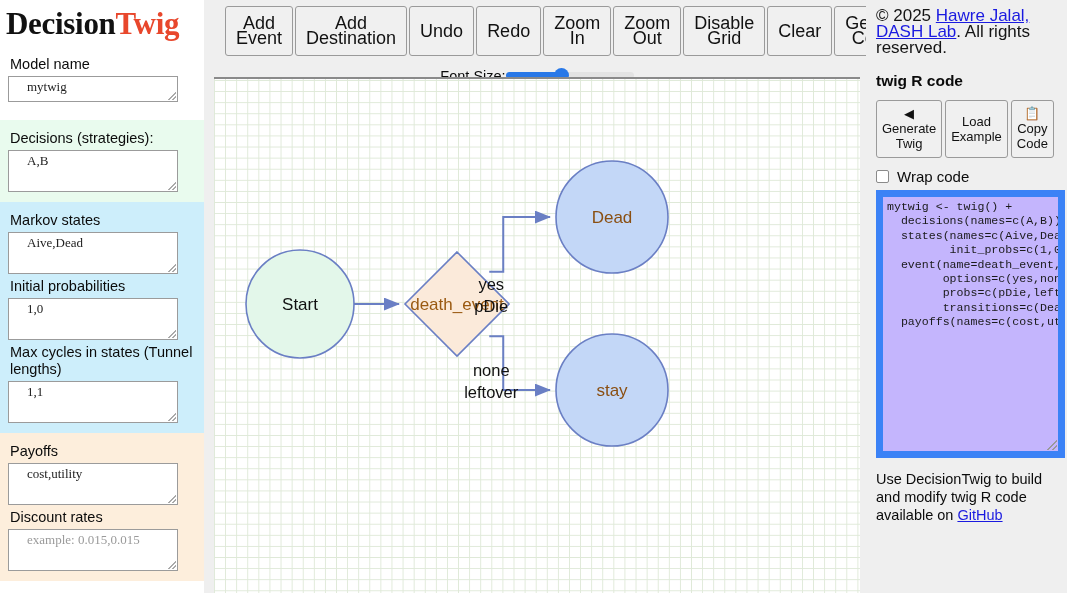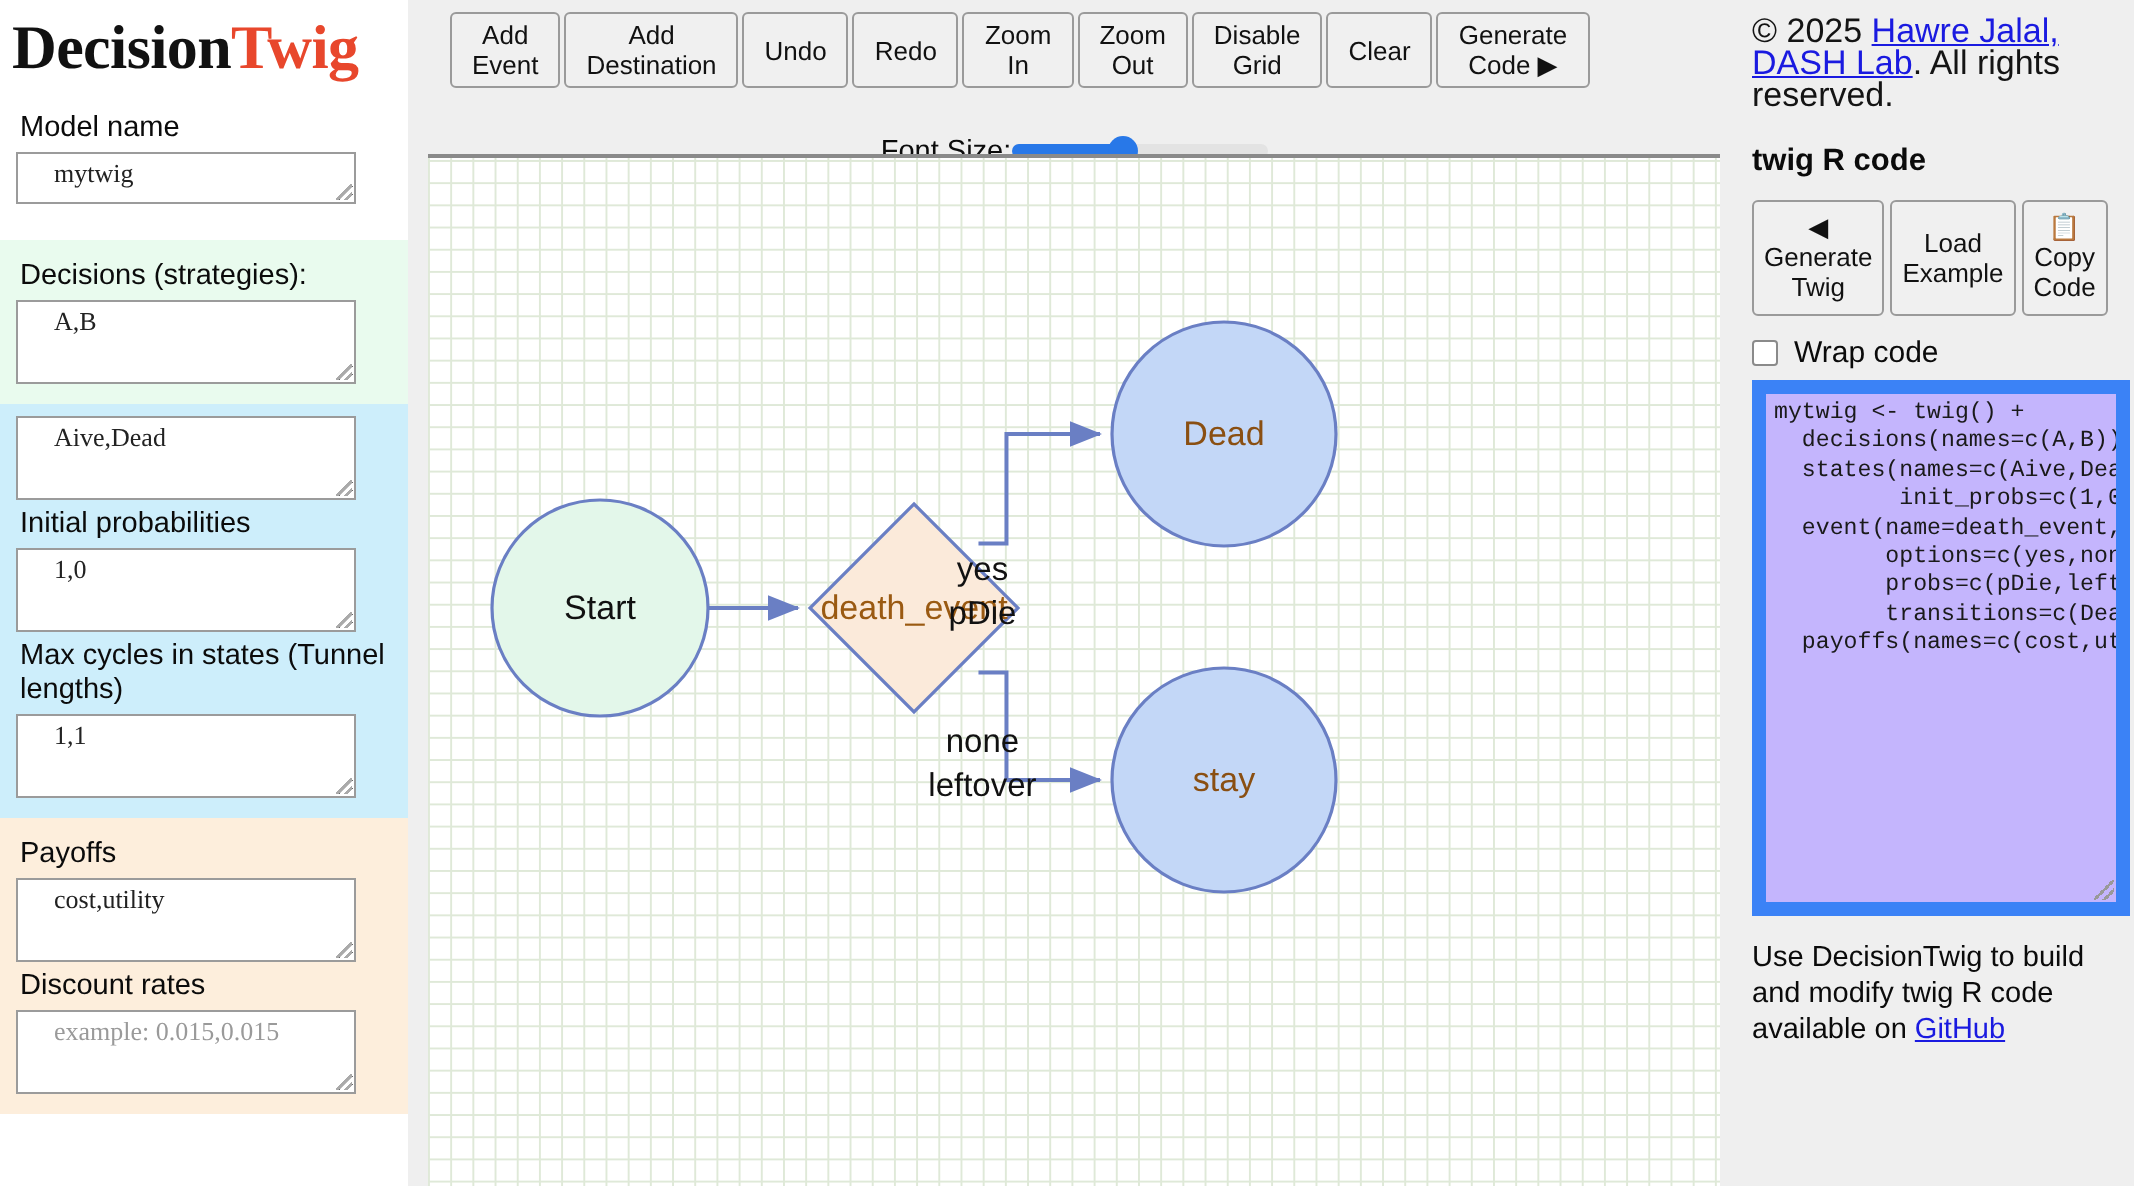--- a/index.html
+++ b/index.html
@@ -69,23 +69,23 @@
   #toolbar-inner {
     position: absolute; left: 11px; top: 6px;
     display: flex; gap: 2px;
   }
   .tbtn {
     background: #f0f0f0;
     border: 1px solid #9a9a9a;
     border-radius: 3px;
     color: #111;
     font-family: "Liberation Sans", sans-serif;
-    font-size: 13px;
+    font-size: 18px;
     line-height: 15px;
-    height: 38px;
+    height: 50px;
     padding: 3px 10px;
     display: flex; flex-direction: column;
     align-items: center; justify-content: center;
     white-space: pre-line;
     text-align: center;
     cursor: pointer;
   }
 
   
   #fontsize-row {
@@ -245,20 +245,21 @@
           </div>
         </div>
         <div class="sec green">
           <div class="fld-label">Decisions (strategies):</div>
           <div class="ta-wrap">
             <textarea class="ta h2" placeholder="" style="">A,B</textarea>
             <span class="ta-grip"></span>
           </div>
         </div>
         <div class="sec blue">
+          <div class="fld-label">Markov states</div>
           <div class="ta-wrap">
             <textarea class="ta h2" placeholder="" style="">Aive,Dead</textarea>
             <span class="ta-grip"></span>
           </div>
           <div class="fld-label">Initial probabilities</div>
           <div class="ta-wrap">
             <textarea class="ta h2" placeholder="" style="">1,0</textarea>
             <span class="ta-grip"></span>
           </div>
           <div class="fld-label">Max cycles in states (Tunnel lengths)</div>

